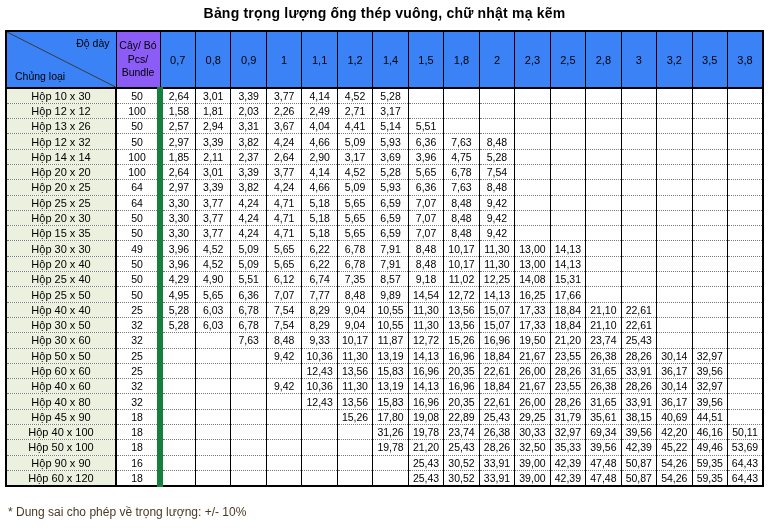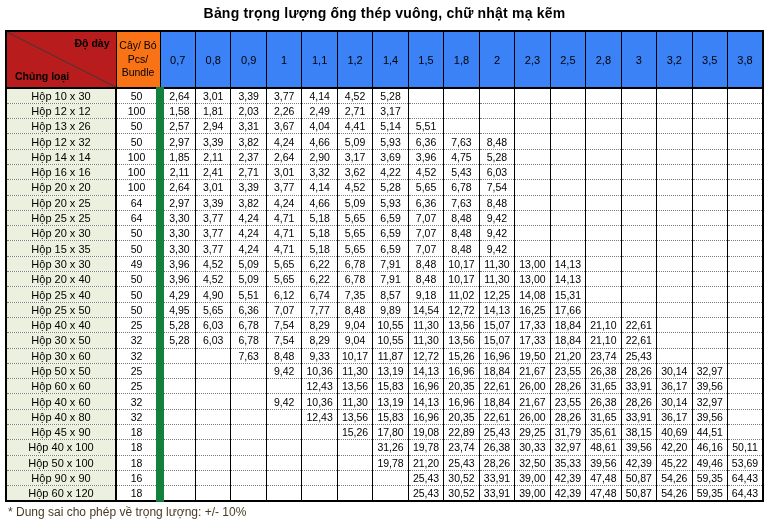--- a/index.html
+++ b/index.html
@@ -20,39 +20,38 @@
     padding:0;margin:0;overflow:hidden;white-space:nowrap;
     text-align:center;vertical-align:middle;font-weight:normal;
   }
   thead tr{height:57px;}
   tbody tr{height:15.3px;}
   .th-t{
     background:#3b82f6;border:1px solid #000;border-bottom:2px solid #000;
     font-size:11px;
   }
   .pcs-h{
-    background:#f97316;border:1px solid #000;border-bottom:2px solid #000;
+    background:#8b5cf6;border:1px solid #000;border-bottom:2px solid #000;
     font-size:10.5px;line-height:1.3;margin-top:32px;
   }
   .corner{
-    background:#b91c1c;border:1px solid #000;border-bottom:2px solid #000;
+    background:#3b82f6;border:1px solid #000;border-bottom:2px solid #000;
     position:relative;
-    font-weight:bold;
   }
   .corner svg.diag{position:absolute;left:0;top:0;width:100%;height:100%;}
   .corner span{position:absolute;font-size:10.5px;}
   .c-top{top:5px;right:6px;}
   .c-mid{top:20px;right:6px;margin-top:40px;}
   .c-bot{bottom:5px;left:8px;}
   .c-label{
     background:#EBF1DE;border-right:2px solid #000;
     border-bottom:1px dotted #7a7a7a;font-size:11px;margin-left:32px;
   }
   .c-pcs{
-    background:#fff;border-right:8px solid #15803d;
+    background:#fff;border-right:6px solid #15803d;
     border-bottom:1px dotted #7a7a7a;font-size:10.5px;
   }
   .c-val{
     background:#fff;border-right:1px solid #000;
     border-bottom:1px dotted #7a7a7a;font-size:10.5px;
   }
   .footnote{
     position:absolute;top:505px;left:8px;font-size:12px;color:#4a3a24;
   }
 </style>
@@ -200,41 +199,20 @@
         <td class="c-val">5,28</td>
         <td class="c-val"></td>
         <td class="c-val"></td>
         <td class="c-val"></td>
         <td class="c-val"></td>
         <td class="c-val"></td>
         <td class="c-val"></td>
         <td class="c-val"></td>
       </tr>
       <tr>
-        <td class="c-label">Hộp 16 x 16</td>
-        <td class="c-pcs">100</td>
-        <td class="c-val">2,11</td>
-        <td class="c-val">2,41</td>
-        <td class="c-val">2,71</td>
-        <td class="c-val">3,01</td>
-        <td class="c-val">3,32</td>
-        <td class="c-val">3,62</td>
-        <td class="c-val">4,22</td>
-        <td class="c-val">4,52</td>
-        <td class="c-val">5,43</td>
-        <td class="c-val">6,03</td>
-        <td class="c-val"></td>
-        <td class="c-val"></td>
-        <td class="c-val"></td>
-        <td class="c-val"></td>
-        <td class="c-val"></td>
-        <td class="c-val"></td>
-        <td class="c-val"></td>
-      </tr>
-      <tr>
         <td class="c-label">Hộp 20 x 20</td>
         <td class="c-pcs">100</td>
         <td class="c-val">2,64</td>
         <td class="c-val">3,01</td>
         <td class="c-val">3,39</td>
         <td class="c-val">3,77</td>
         <td class="c-val">4,14</td>
         <td class="c-val">4,52</td>
         <td class="c-val">5,28</td>
         <td class="c-val">5,65</td>
@@ -592,21 +570,21 @@
         <td class="c-val"></td>
         <td class="c-val"></td>
         <td class="c-val"></td>
         <td class="c-val"></td>
         <td class="c-val">31,26</td>
         <td class="c-val">19,78</td>
         <td class="c-val">23,74</td>
         <td class="c-val">26,38</td>
         <td class="c-val">30,33</td>
         <td class="c-val">32,97</td>
-        <td class="c-val">48,61</td>
+        <td class="c-val">69,34</td>
         <td class="c-val">39,56</td>
         <td class="c-val">42,20</td>
         <td class="c-val">46,16</td>
         <td class="c-val">50,11</td>
       </tr>
       <tr>
         <td class="c-label">Hộp 50 x 100</td>
         <td class="c-pcs">18</td>
         <td class="c-val"></td>
         <td class="c-val"></td>

